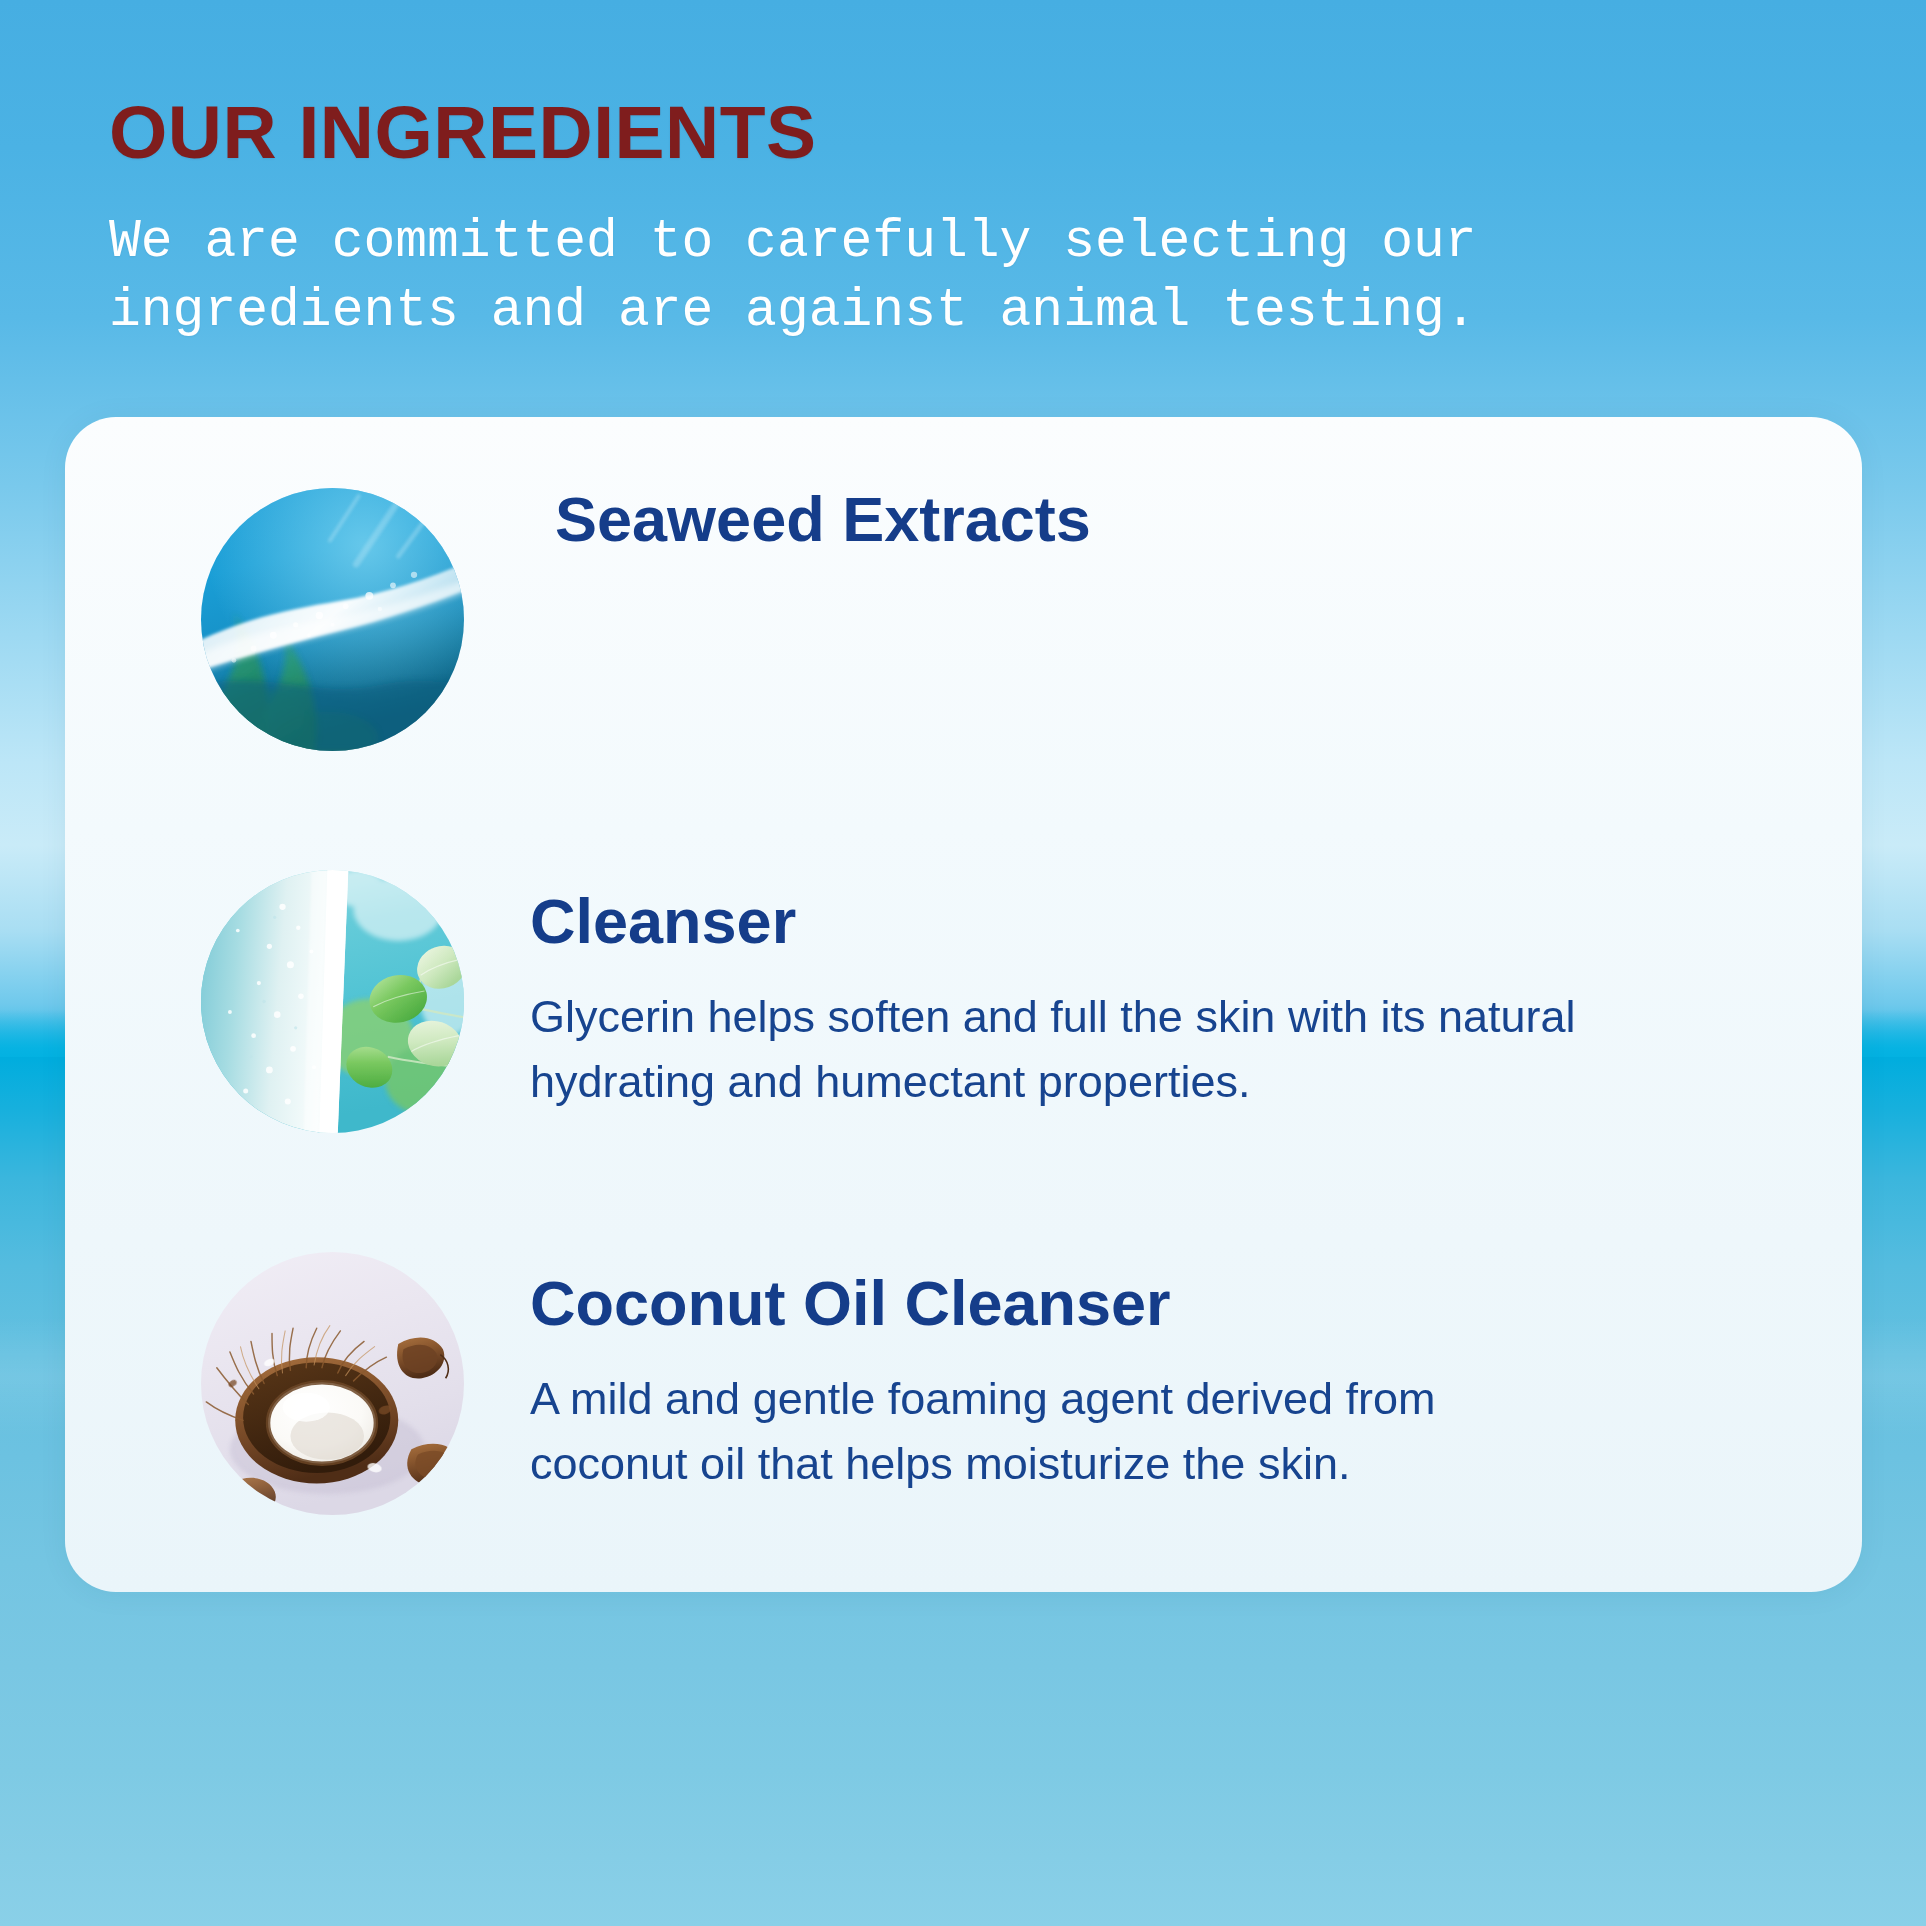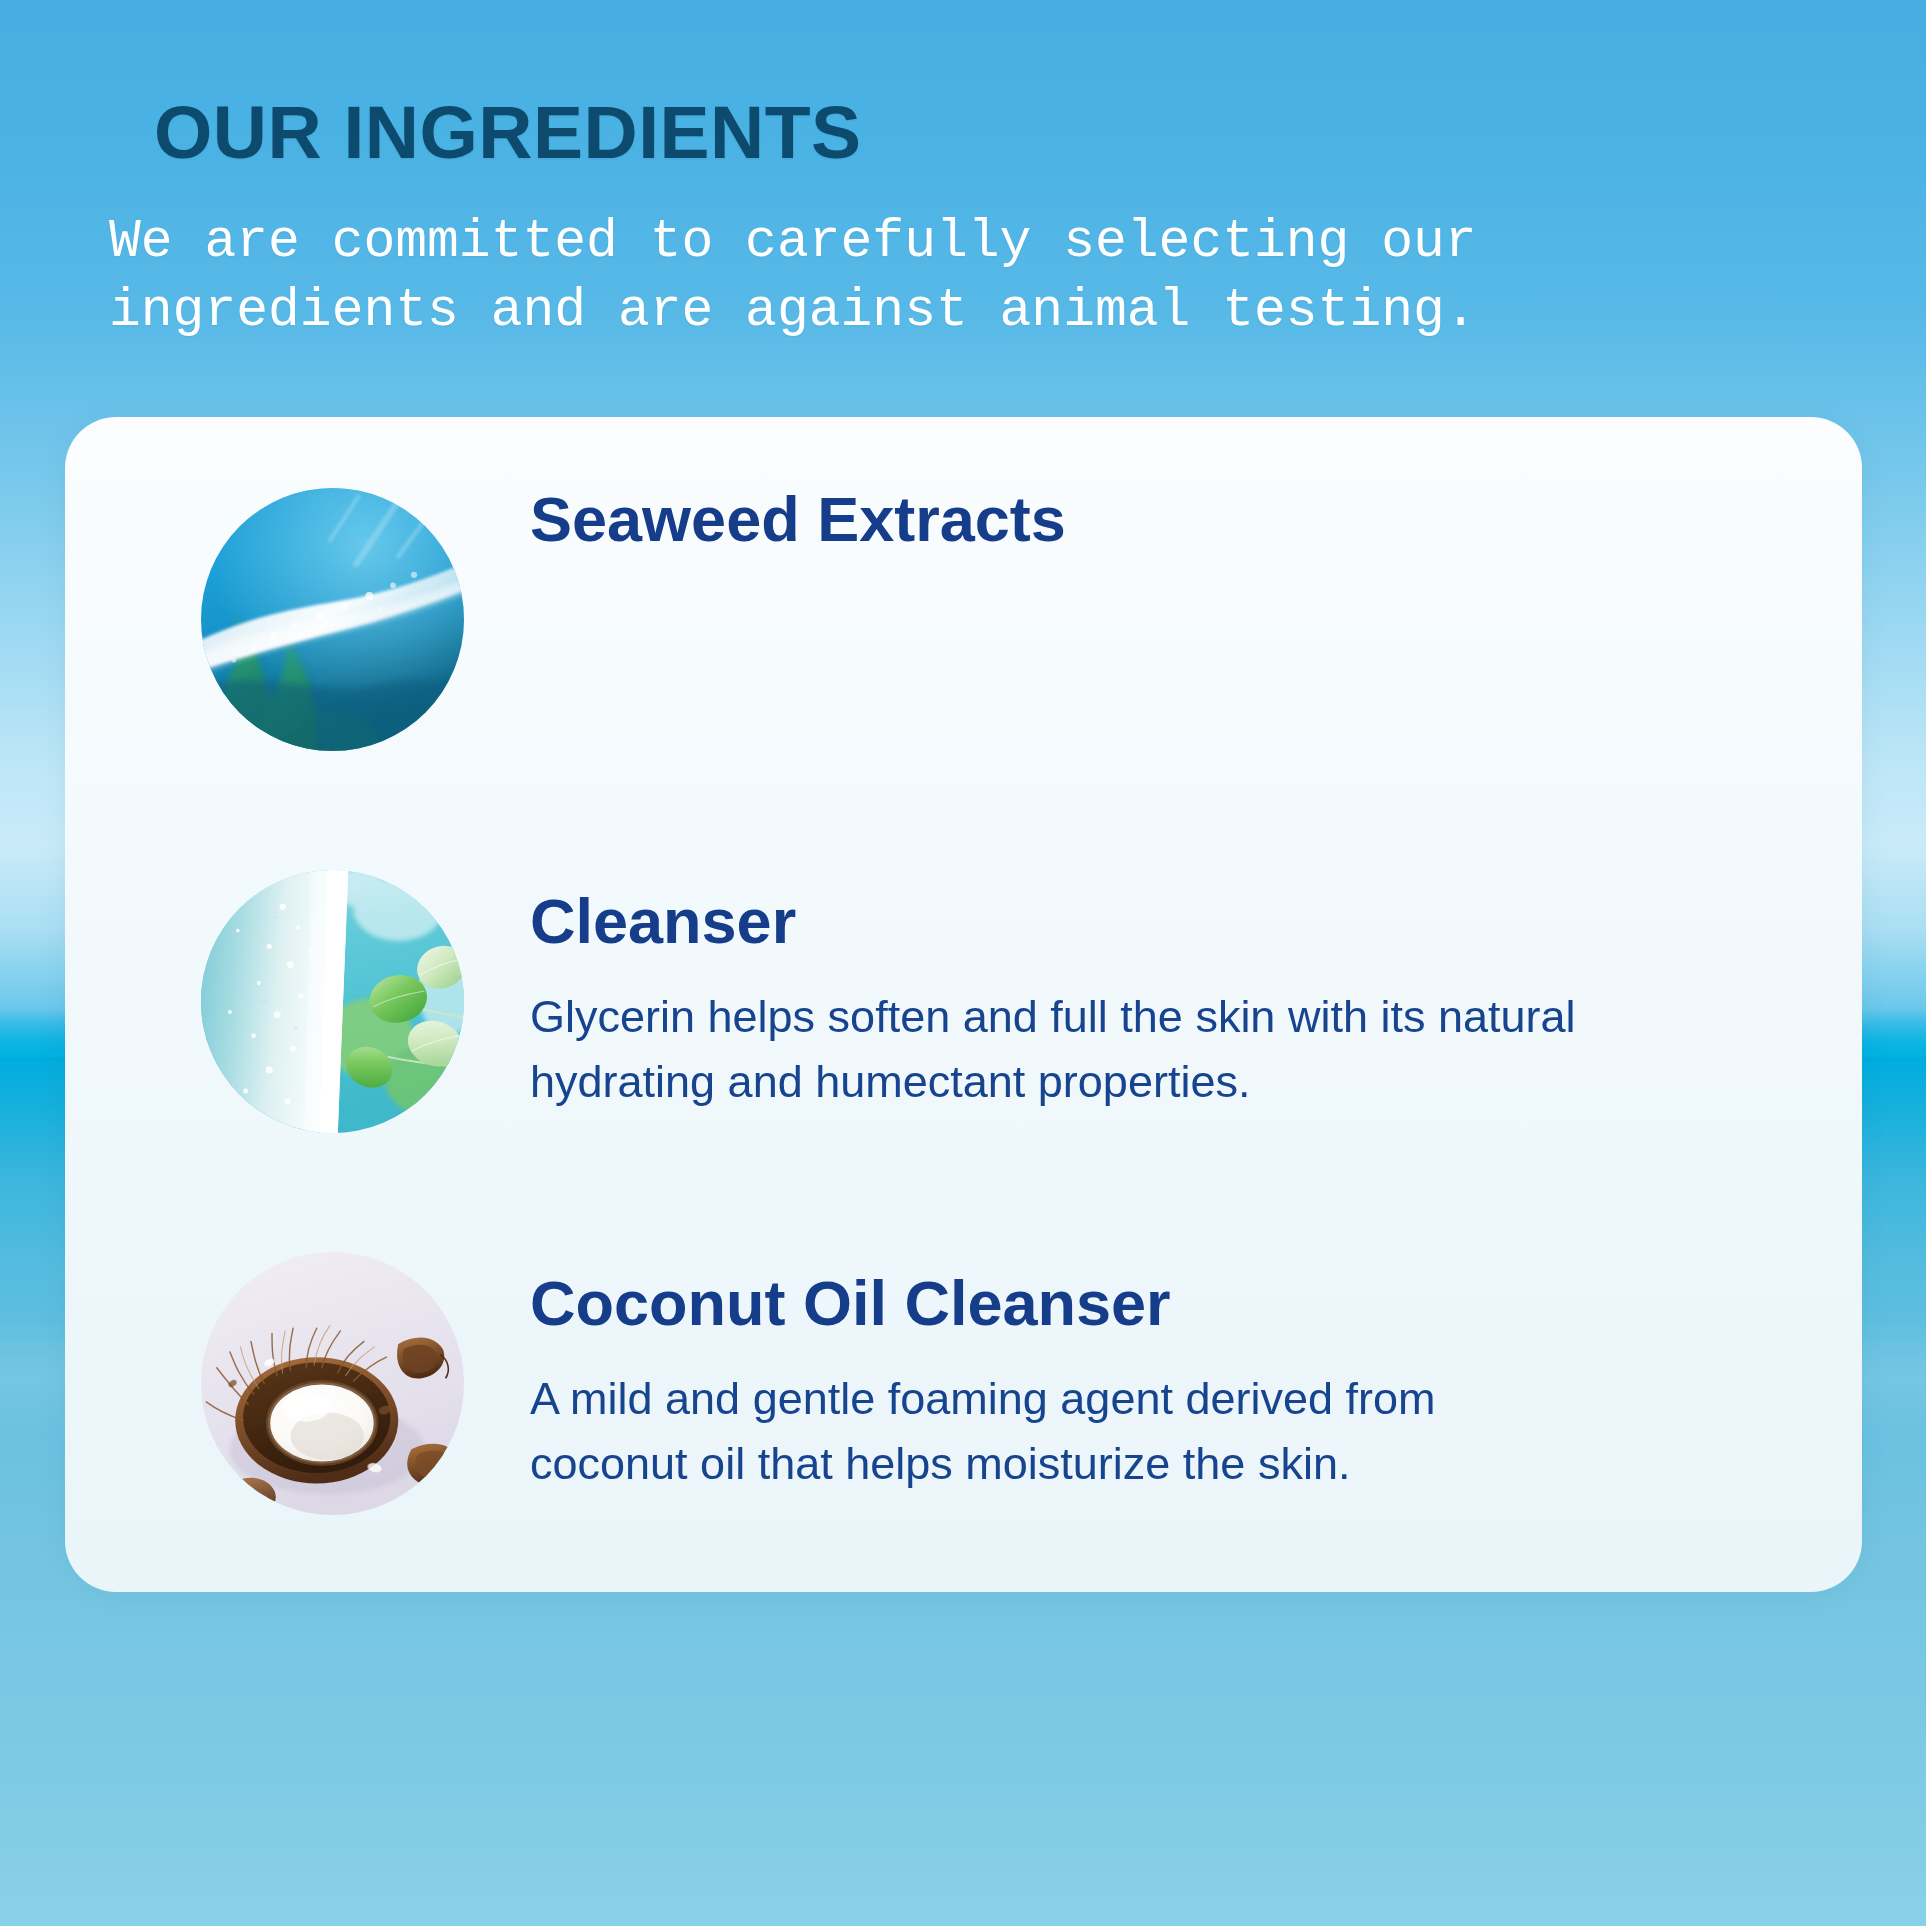--- a/index.html
+++ b/index.html
@@ -64,24 +64,23 @@
   
   .page { position:relative; z-index:2; padding:0; }
 
   .header { padding:95px 109px 0 109px; }
 
   .title {
     font-family:"Liberation Sans Narrow","Liberation Sans", sans-serif;
     font-weight:700;
     font-size:75px;
     letter-spacing:0.5px;
-    color:#0c4a6e;
+    color:#7f1d1d;
     line-height:1.0;
     text-shadow:0 1px 2px rgba(0,70,110,.10);
-    margin-left:45px;
   }
 
   .subtitle {
     margin-top:38px;
     font-family:Liberation Mono, monospace;
     font-weight:400;
     font-size:53px;
     line-height:1.30;
     color:#ffffff;
     max-width:1683px;
@@ -132,21 +131,21 @@
   .ing-desc {
     font-family:"Liberation Sans Narrow","Liberation Sans", sans-serif;
     font-weight:400;
     font-size:45px;
     line-height:1.45;
     color:#17448f;
     max-width:1069px;
   }
 
   
-  .ing.r1 .ing-body { padding-top:6px; }
+  .ing.r1 .ing-body { padding-top:6px;margin-left:25px; }
   .ing.r2 .ing-body { padding-top:26px; }
   .ing.r3 .ing-body { padding-top:26px; }
 </style>
 </head>
 <body>
 
 <div class="bg">
   <div class="bg-sky"></div>
   <div class="bg-horizon-glow"></div>
   <div class="bg-sea"></div>

